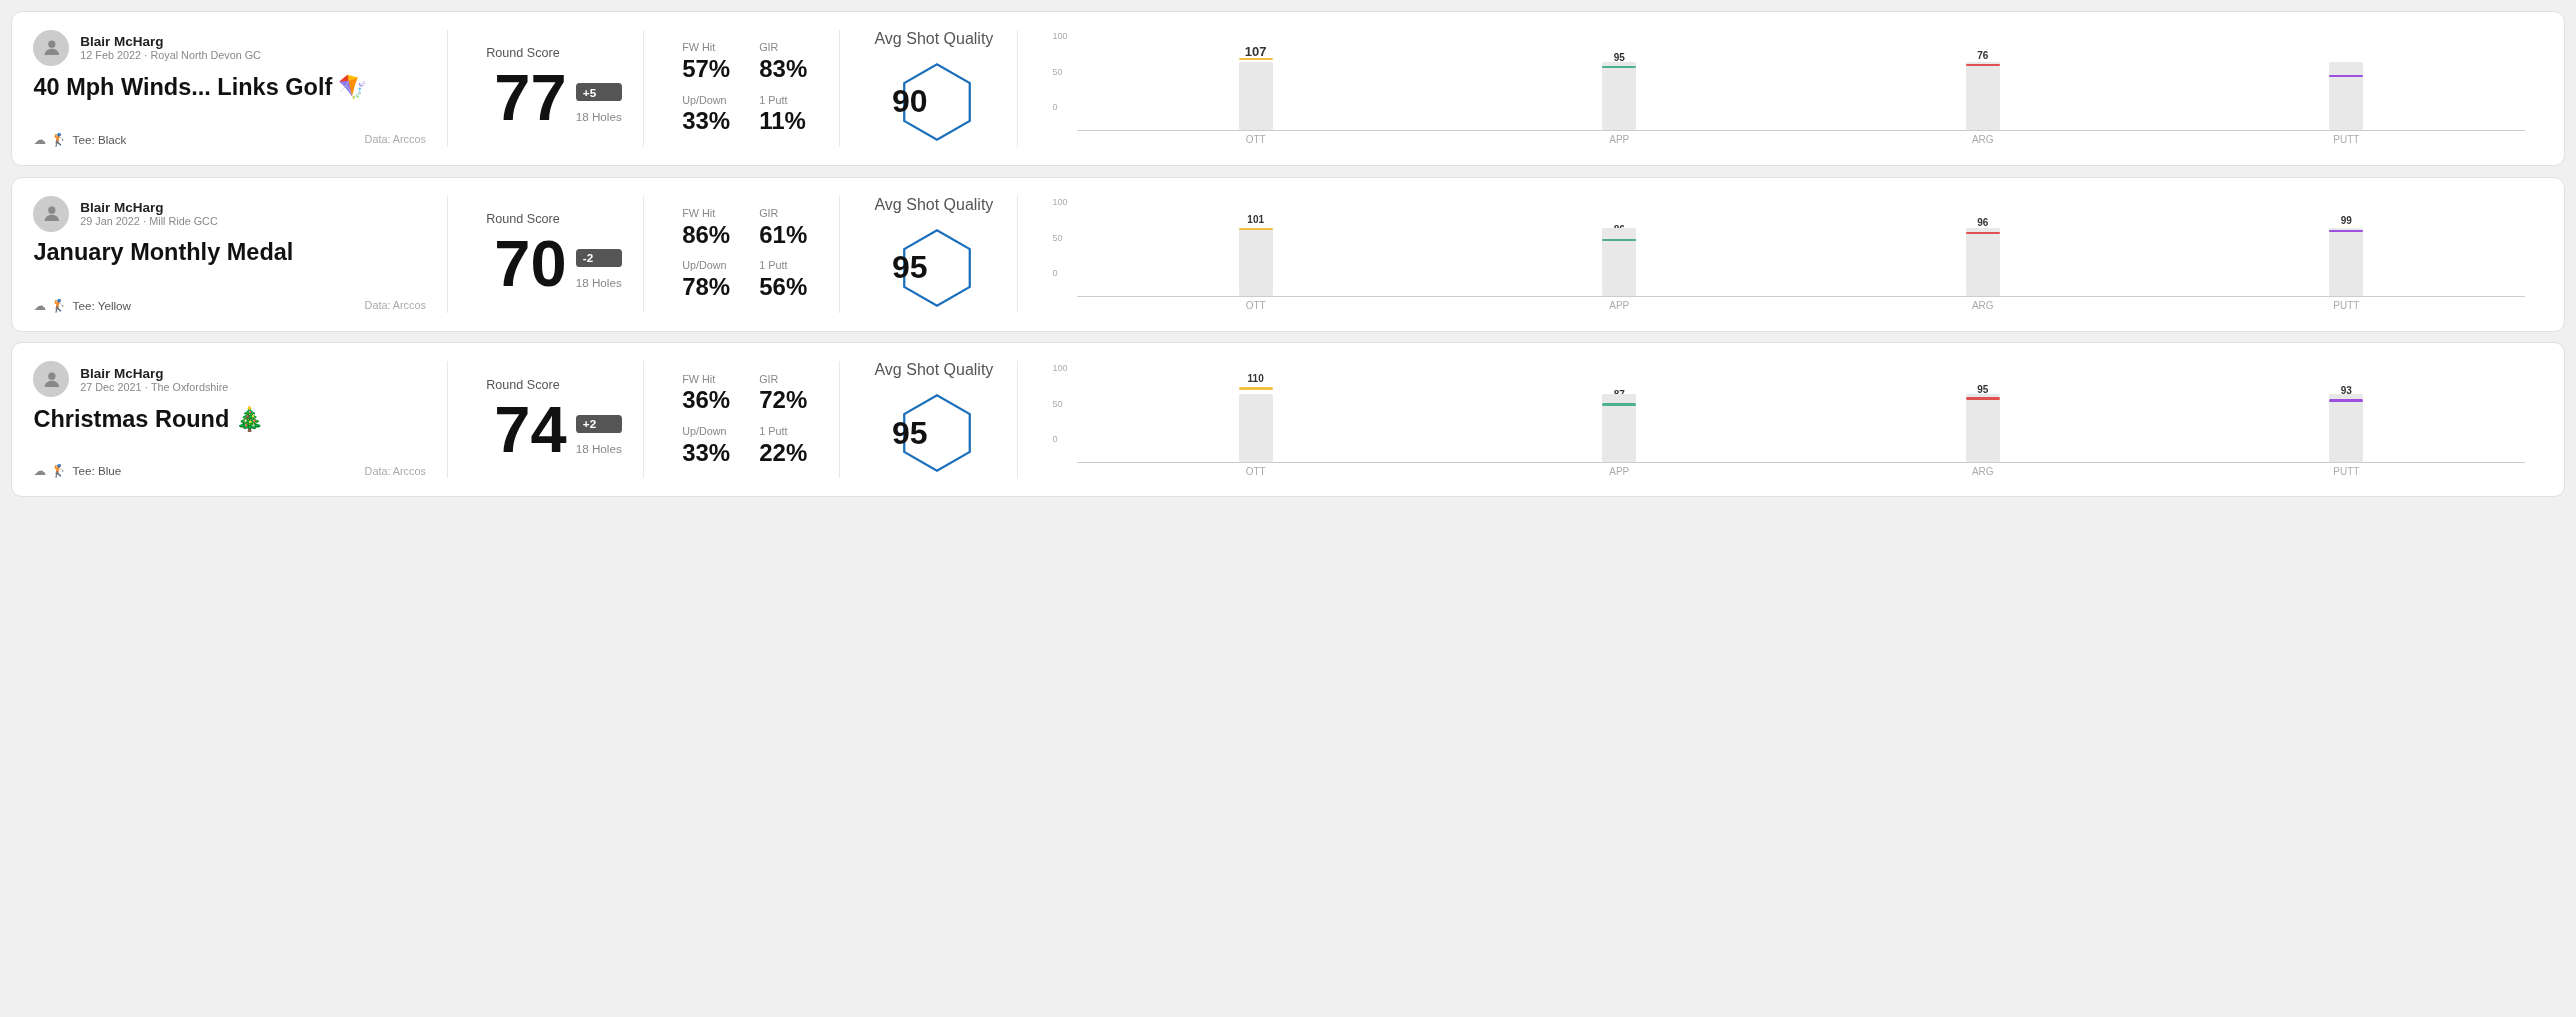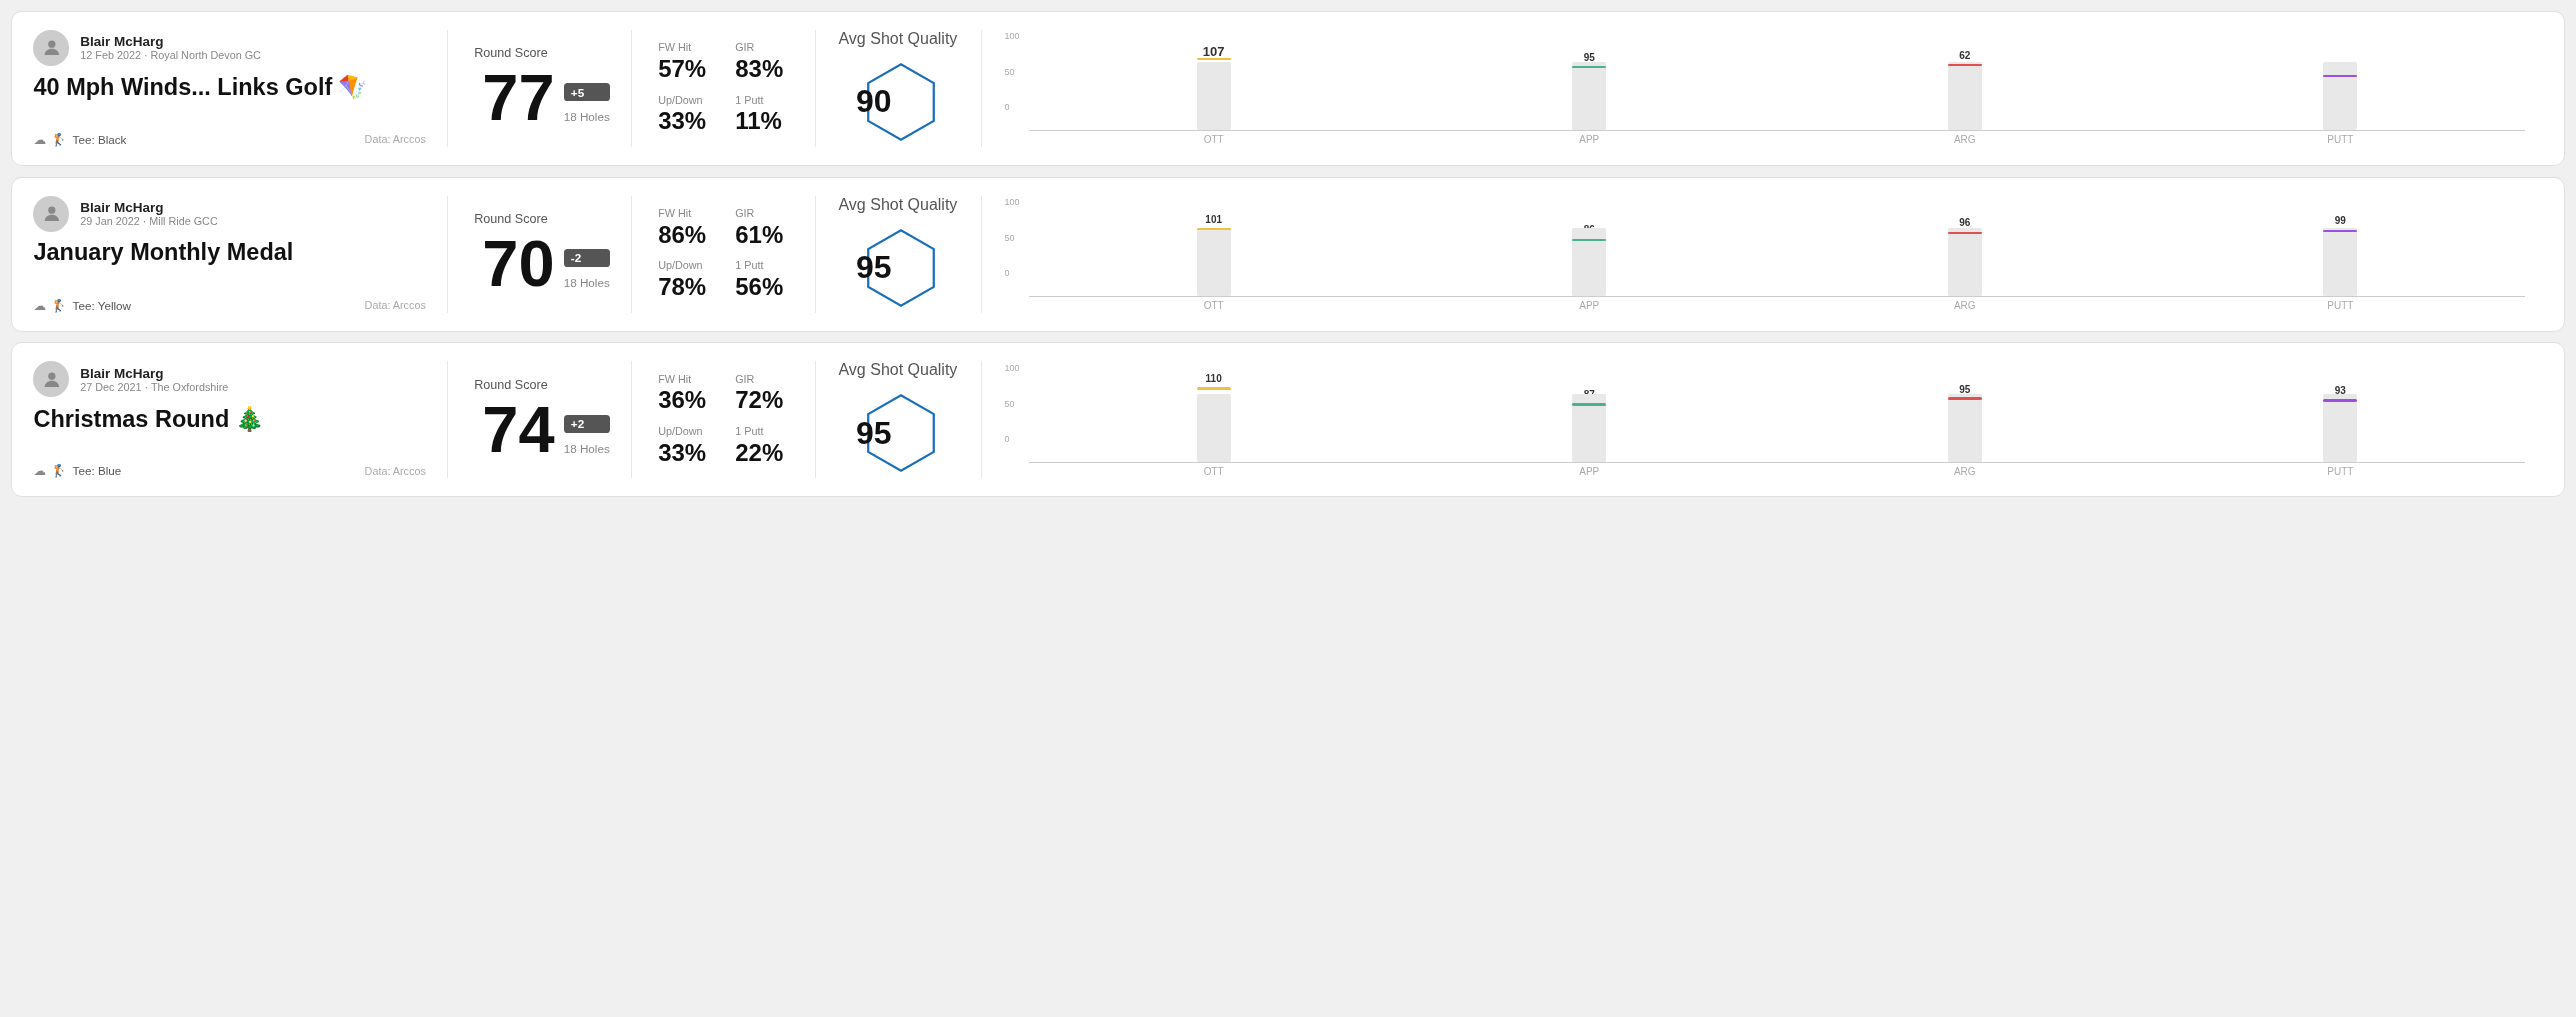--- a/index.html
+++ b/index.html
@@ -10,21 +10,21 @@
       min-width: 1263px;
     }
     .card {
       background: #fff;
       border-radius: 10.8px;
       border: 0.9px solid #e0e0e0;
       margin-bottom: 10.8px;
       padding: 18px 21.7px;
       display: flex;
       align-items: stretch;
-      gap: 4px;
+      gap: 16px;
     }
     .card-left {
       flex: 0 0 415px;
       display: flex;
       flex-direction: column;
       justify-content: space-between;
       padding-right: 21.7px;
       border-right: 0.9px solid #e8e8e8;
     }
     .user-row {
@@ -291,21 +291,21 @@
           <span style="font-size:13px;font-weight:700;color:#333;position:absolute;top:-5.6px;left:50%;transform:translateX(-50%);">107</span>
           <div style="position:absolute;bottom:0;width:34px;height:68px;background:#e8e8e8;border-radius:1.8px;"></div>
           <div style="position:absolute;bottom:0;width:34px;height:2.7px;background:#f0c040;border-radius:1.8px;bottom:70px;"></div>
         </div>
         <div style="flex:1;display:flex;flex-direction:column;align-items:center;height:81px;position:relative;">
           <span style="font-size:10px;font-weight:700;color:#333;position:absolute;top:2.5px;left:50%;transform:translateX(-50%);">95</span>
           <div style="position:absolute;bottom:0;width:34px;height:68px;background:#e8e8e8;border-radius:1.8px;"></div>
           <div style="position:absolute;bottom:0;width:34px;height:2.7px;background:#4caf90;border-radius:1.8px;bottom:62px;"></div>
         </div>
         <div style="flex:1;display:flex;flex-direction:column;align-items:center;height:81px;position:relative;">
-          <span style="font-size:10px;font-weight:700;color:#333;position:absolute;top:0.5px;left:50%;transform:translateX(-50%);">62</span>
+          <span style="font-size:10px;font-weight:700;color:#333;position:absolute;top:0.5px;left:50%;transform:translateX(-50%);">76</span>
           <div style="position:absolute;bottom:0;width:34px;height:68px;background:#e8e8e8;border-radius:1.8px;"></div>
           <div style="position:absolute;bottom:0;width:34px;height:2.7px;background:#e05050;border-radius:1.8px;bottom:64px;"></div>
         </div>
         <div style="flex:1;display:flex;flex-direction:column;align-items:center;height:81px;position:relative;">
           <span style="font-size:10px;font-weight:700;color:#333;position:absolute;top:11.3px;left:50%;transform:translateX(-50%);">82</span>
           <div style="position:absolute;bottom:0;width:34px;height:68px;background:#e8e8e8;border-radius:1.8px;"></div>
           <div style="position:absolute;bottom:0;width:34px;height:2.7px;background:#9c50e0;border-radius:1.8px;bottom:53px;"></div>
         </div>
       </div>
     </div>

